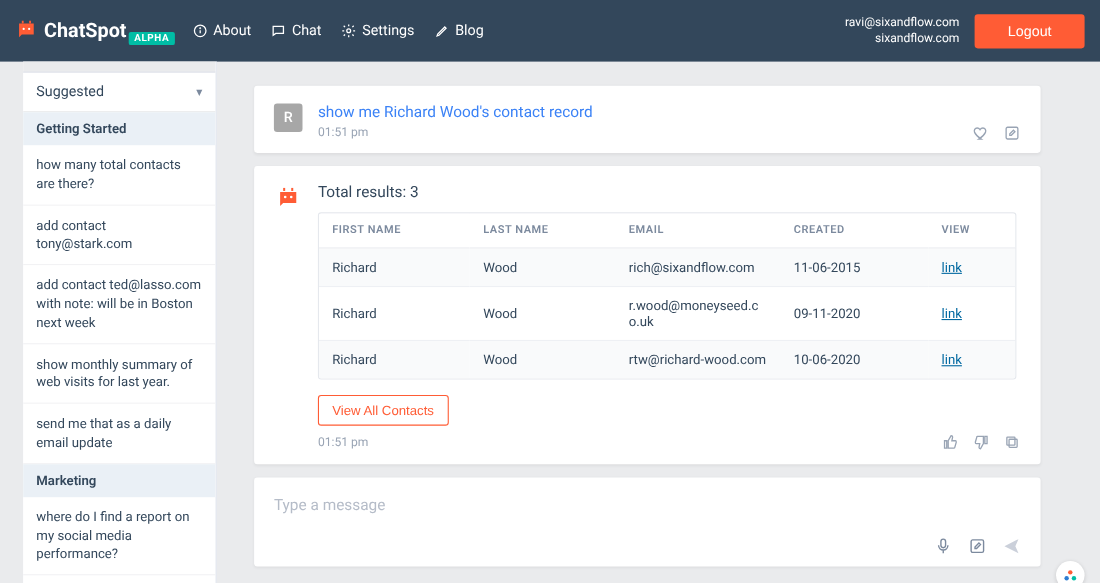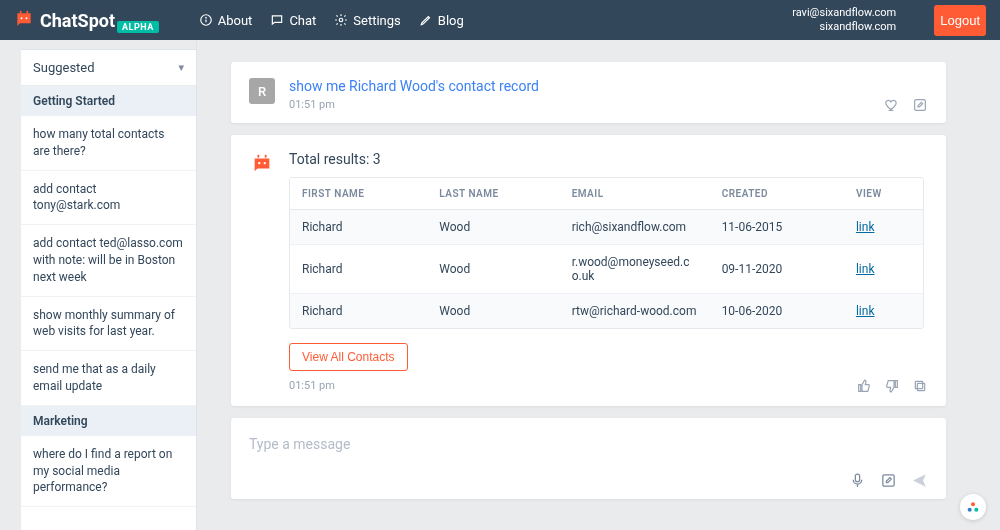--- a/index.html
+++ b/index.html
@@ -1,27 +1,27 @@
 <!DOCTYPE html>
 <html><head>
 <meta charset="utf-8">
 <style>
   * { box-sizing: border-box; margin: 0; padding: 0; }
   body { font-family: -apple-system, BlinkMacSystemFont, "Segoe UI", Roboto, sans-serif; background: #eaebed; width: 1000px; height: 530px; overflow: hidden; font-size: 13px; color: #33475b; }
   
-  .topbar { height: 40px; background: #33475b; display: flex; align-items: center; padding: 0 14px; gap: 24px; color: #fff; }
+  .topbar { height: 56px; background: #33475b; display: flex; align-items: center; padding: 0 14px; color: #fff; }
   .brand { display: flex; align-items: center; gap: 6px; font-weight: 700; font-size: 18px;}
   .brand .logo-icon { color: #ff5c35; font-size: 20px; display:flex; align-items:center;}
   .brand .alpha { background:#00bda5; color:#fff; font-size:9px; font-weight:700; padding:1px 5px; border-radius:2px; position:relative; top:7px; margin-left:-4px; letter-spacing:0.5px;}
   .nav { display:flex; gap:18px; margin-left: 16px; }
   .nav-item { display:flex; align-items:center; gap:5px; font-size:13px; color:#fff; cursor:pointer;}
   .nav-item svg { width:14px; height:14px; }
   .topbar .spacer { flex:1; }
   .userinfo { text-align:right; font-size:11px; line-height:1.3; }
-  .logout-btn { background:#ff5c35; color:#fff; border:none; padding:8px 6px; border-radius:3px; font-size:13px; cursor:pointer; margin-left:14px; font-weight:500;}
+  .logout-btn { background:#ff5c35; color:#fff; border:none; padding:8px 30px; border-radius:3px; font-size:13px; cursor:pointer; margin-left:14px; font-weight:500;}
   
   .main { display:flex; height: calc(100% - 40px); padding-left: 21px; }
   
   .sidebar { width: 176px; background:#fff; border-right:1px solid #dfe3eb; overflow:hidden; display:flex; flex-direction:column;}
   .side-collapse { height:10px; background:#eaebed; border-bottom:1px solid #dfe3eb;}
   .side-header { padding:10px 12px; font-size:13px; color:#33475b; display:flex; justify-content:space-between; align-items:center; border-bottom:1px solid #eaebed; cursor:pointer;}
   .side-section-title { background:#eaf0f6; padding:8px 12px; font-weight:600; font-size:12px; color:#33475b;}
   .side-item { padding:10px 12px; font-size:12px; color:#33475b; border-bottom:1px solid #f2f2f4; cursor:pointer; line-height:1.4;}
   
   .content { flex:1; padding: 22px 54px 0 34px; display:flex; flex-direction:column; gap:12px; position:relative;}

